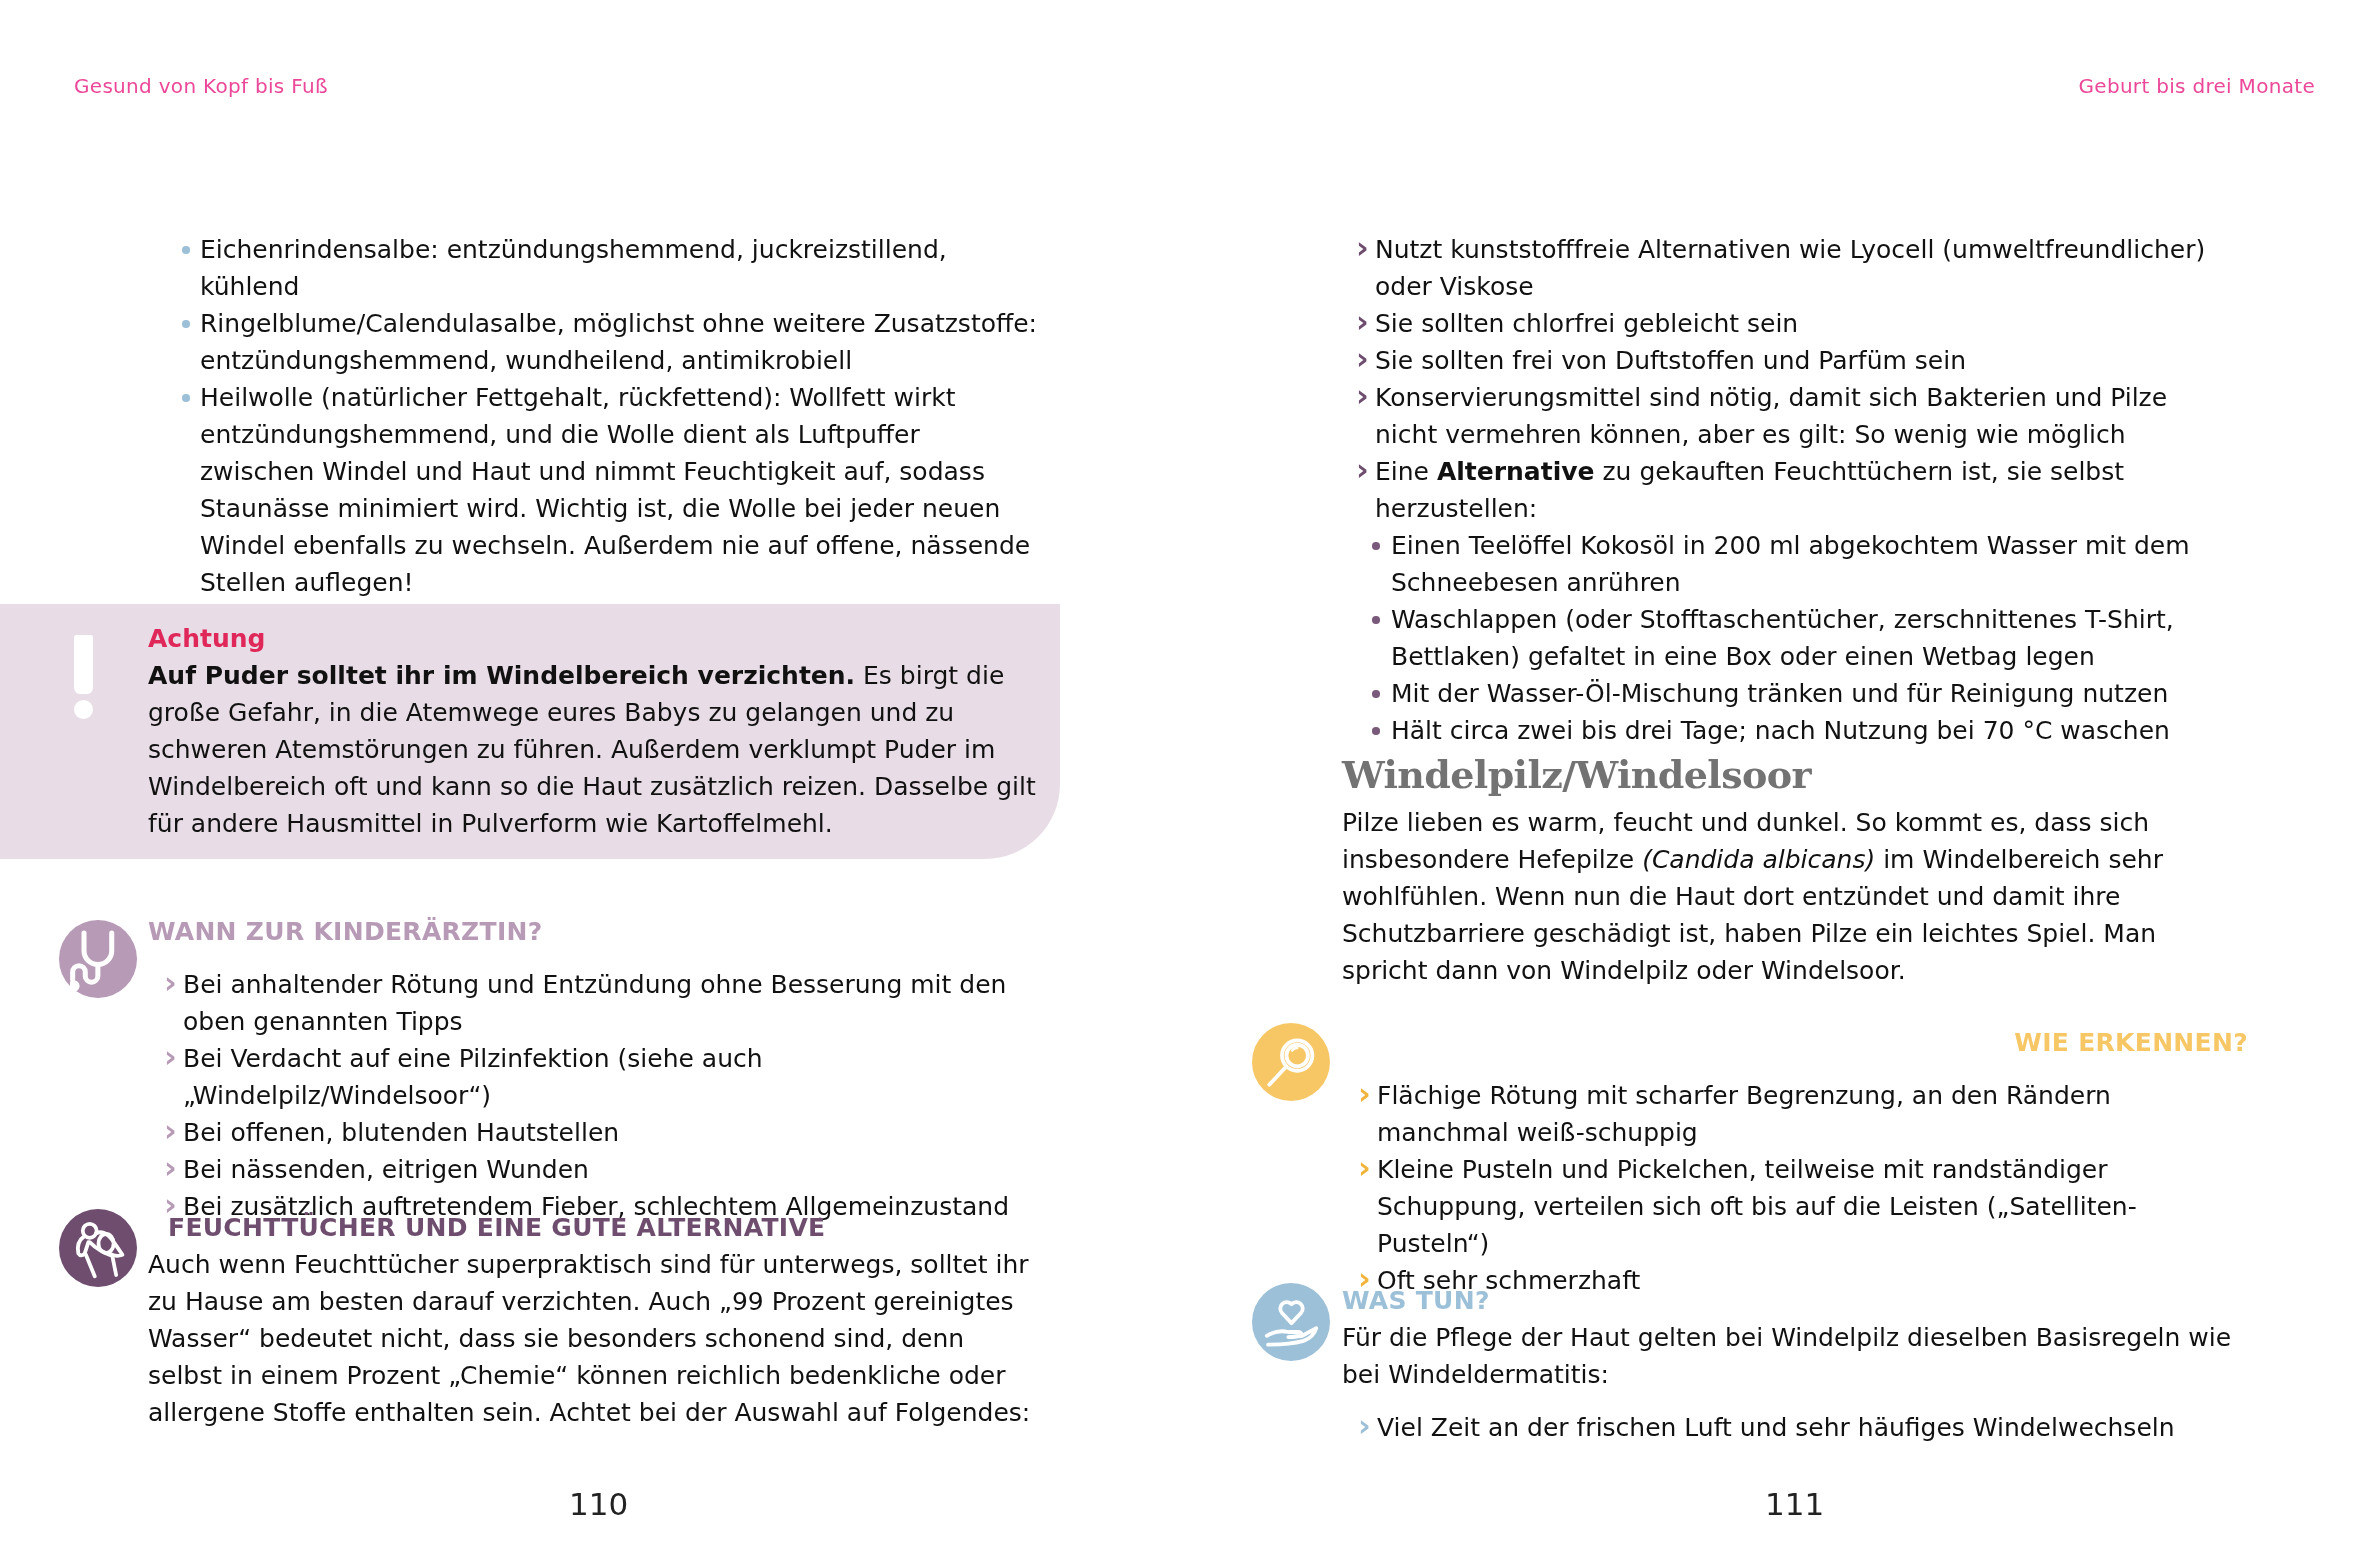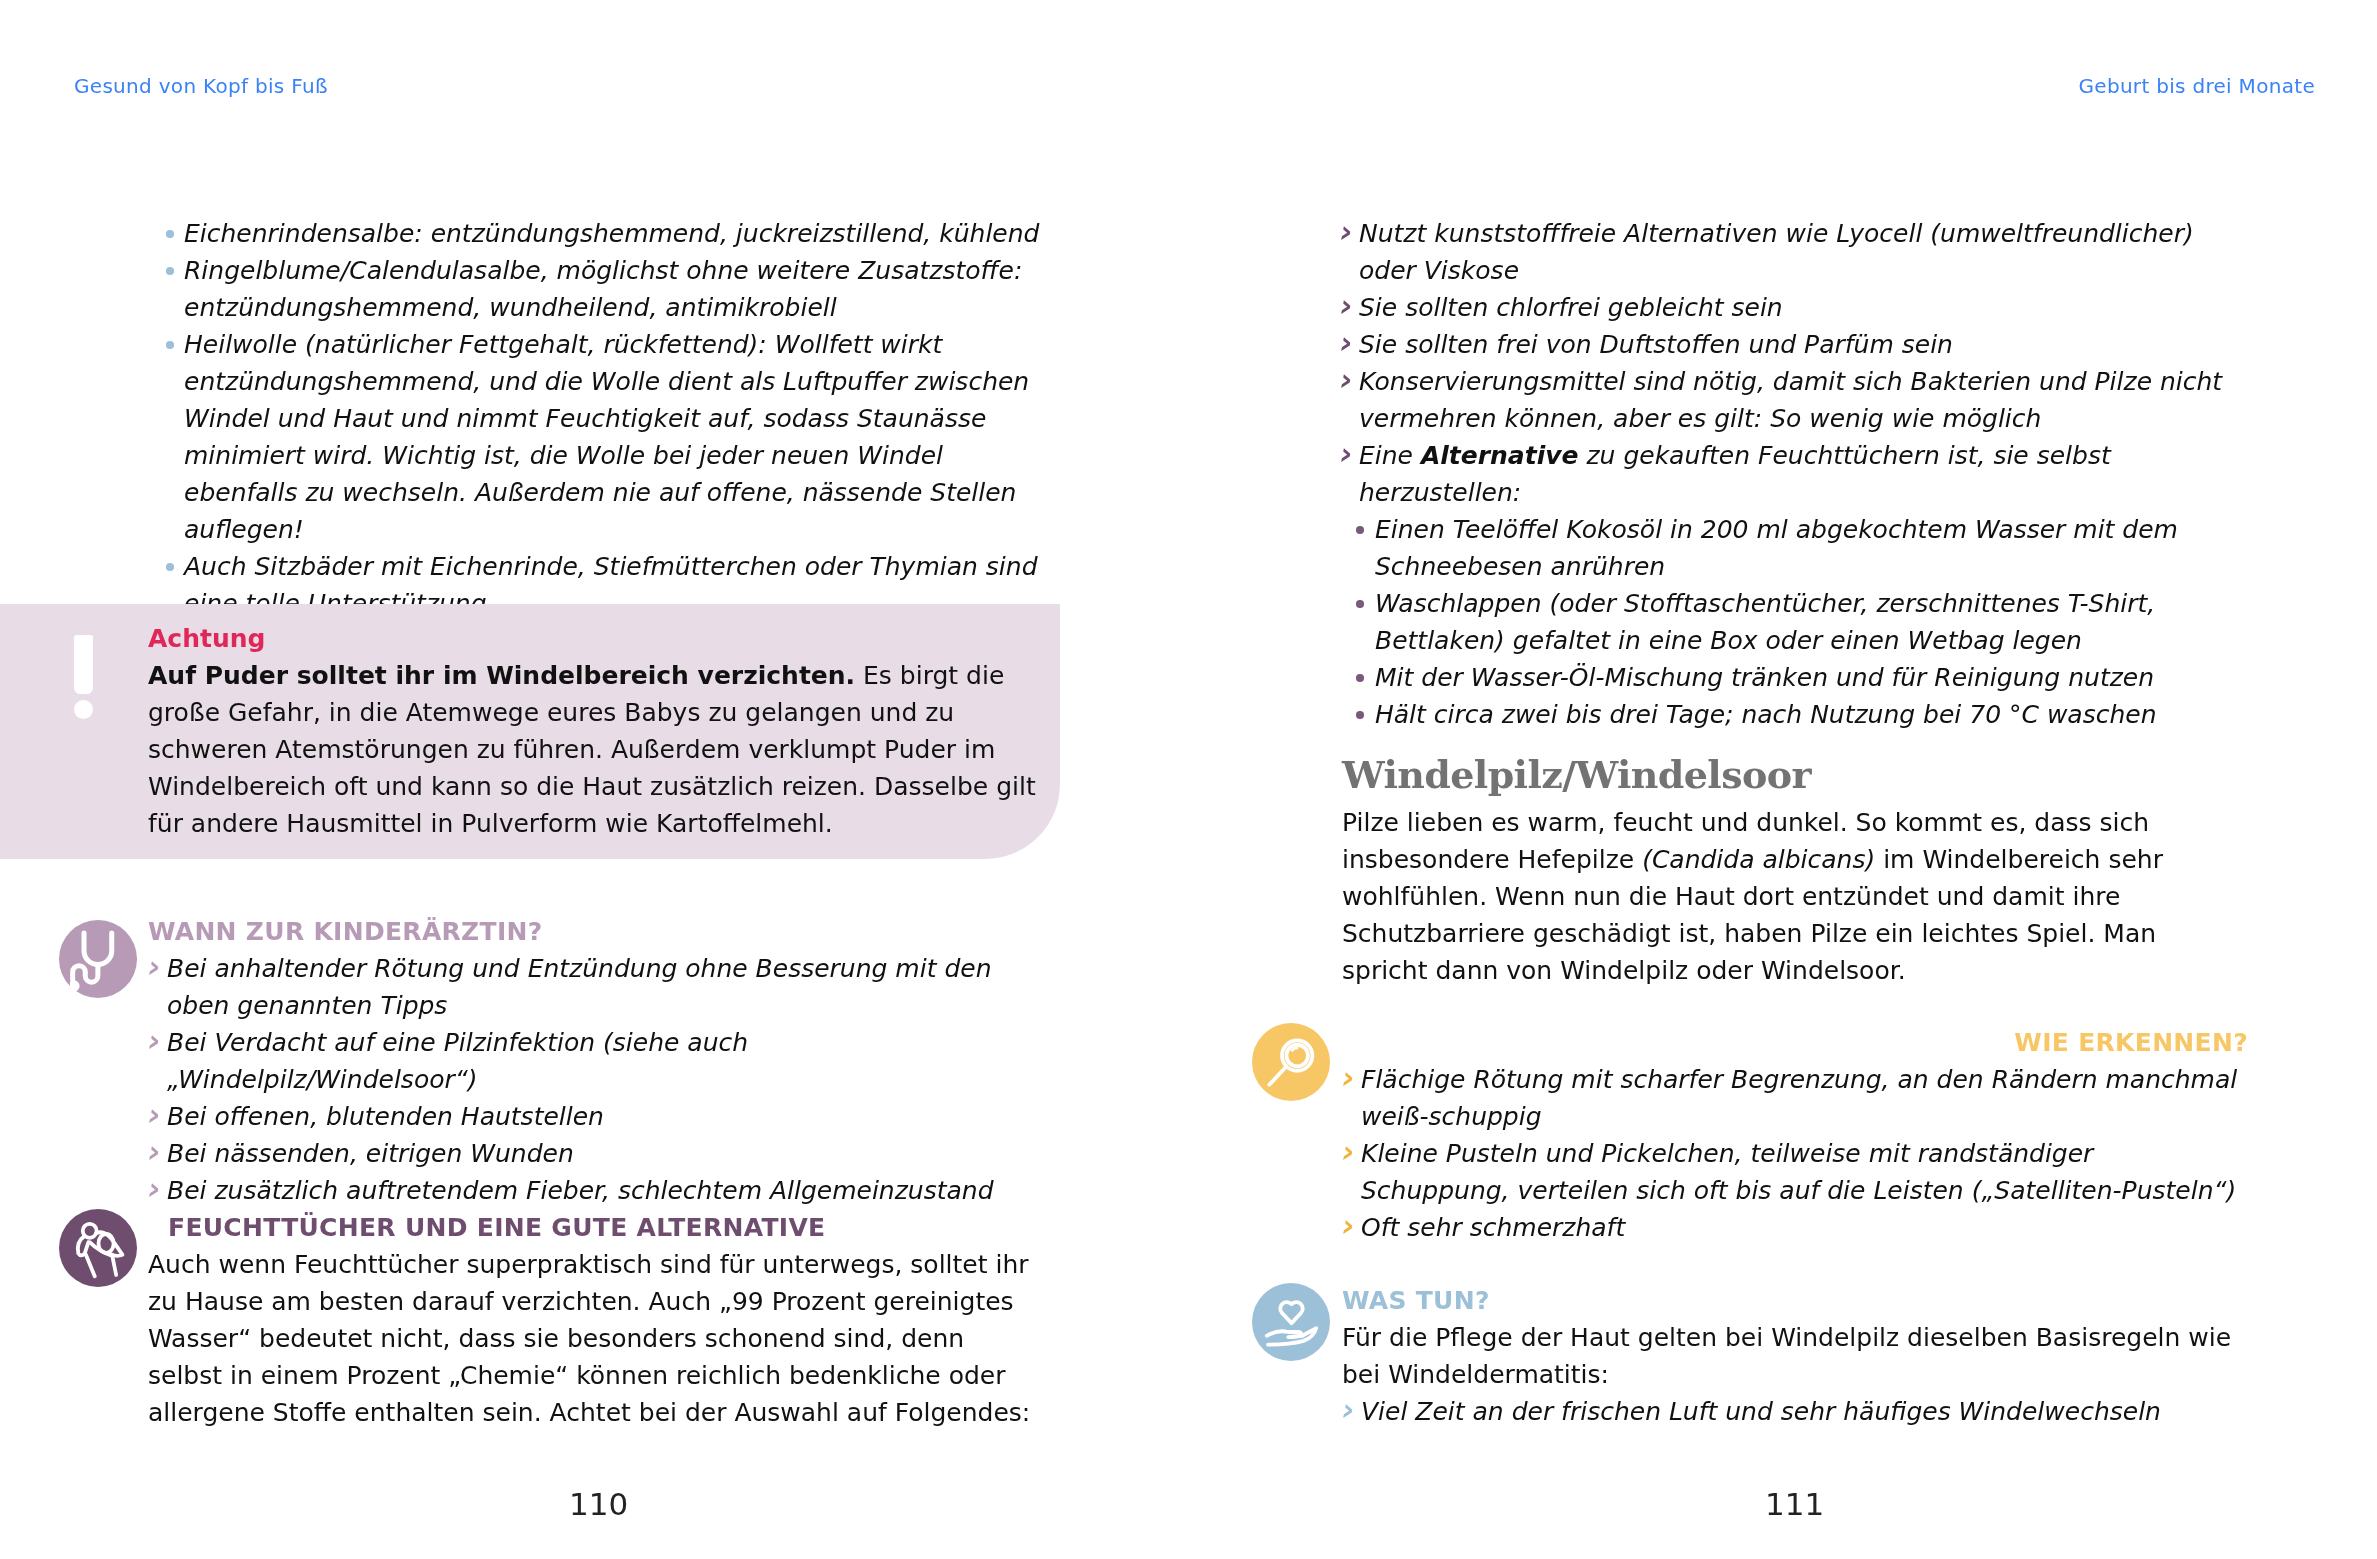--- a/index.html
+++ b/index.html
@@ -2,29 +2,29 @@
 <html style="font-size:10px"><head>
   <meta charset="utf-8">
   <style>
     html, body { margin: 0; padding: 0; background: #ffffff; }
     body {
       width: 2377px; height: 1560px; position: relative; overflow: hidden;
       font-family: "DejaVu Sans", "Liberation Sans", sans-serif;
       color: #111111;
     }
     .running-head {
-      position: absolute; top: 74px; font-size: 20px; color: #3b82f6;
+      position: absolute; top: 74px; font-size: 20px; color: #ec4899;
       letter-spacing: 0.3px;
     }
     .page-num {
       position: absolute; top: 1486px; font-size: 31px; color: #222;
     }
     .block { position: absolute; }
     .txt { font-size: 25px; line-height: 37px; }
-    ul.list { list-style: none; margin: 0; padding: 0; font-style: italic; }
+    ul.list { list-style: none; margin: 16px; padding: 0; }
     ul.list li { position: relative; padding-left: 19px; }
     ul.dot li::before {
       content: ""; position: absolute; left: 1.3px; top: 15px;
       width: 7.5px; height: 7.5px; border-radius: 50%; background: var(--dot, #9cc0d8);
     }
     ul.chev li::before {
       content: "\203A"; position: absolute; left: 0; top: -1.9px;
       font-weight: bold; font-size: 31px; color: var(--chev, #9a7a98);
     }
     .subdot { padding-left: 35px !important; }

